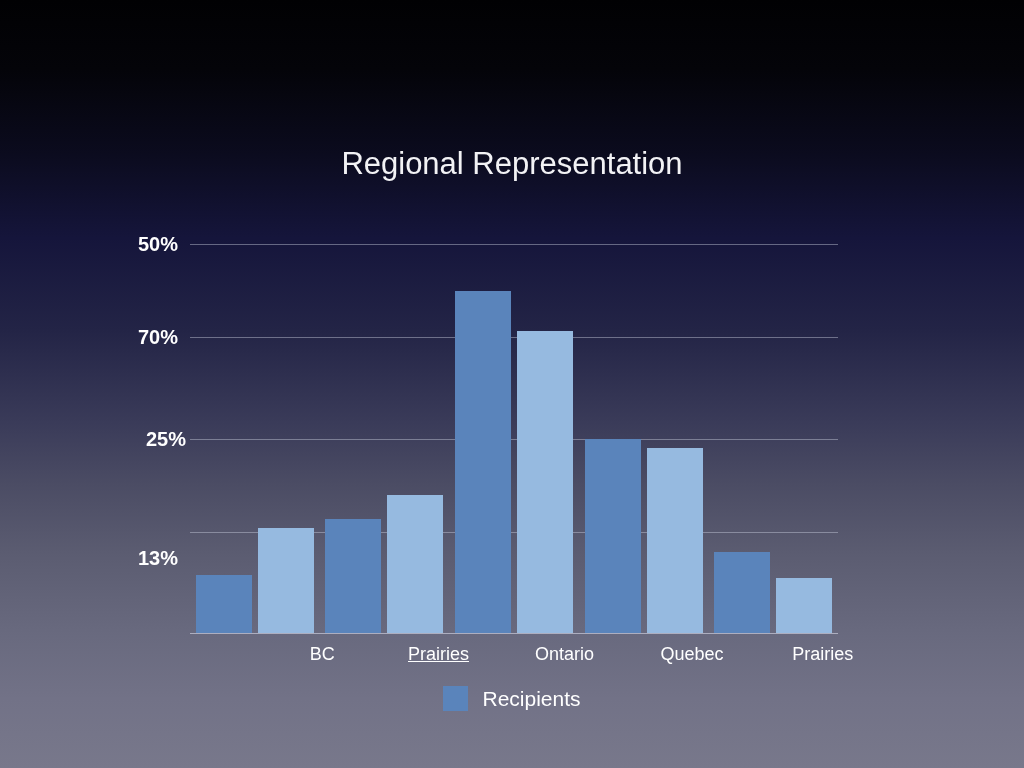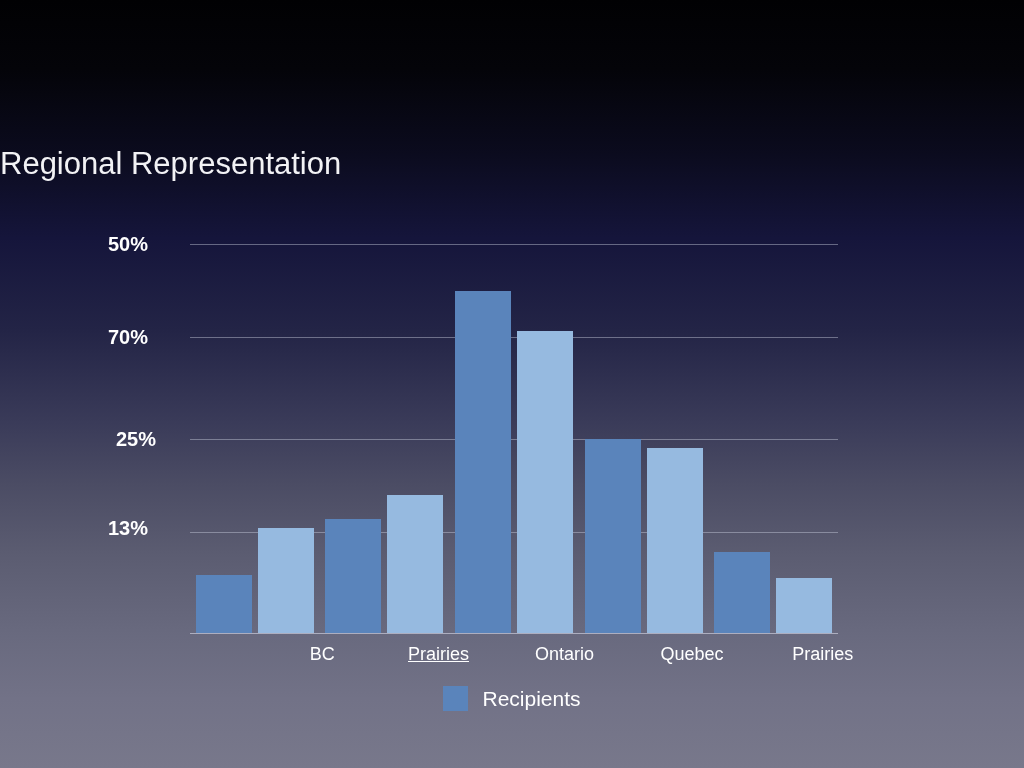--- a/index.html
+++ b/index.html
@@ -54,20 +54,21 @@
     font-weight: 300;
     letter-spacing: 0.5px;
     line-height: 1;
     white-space: nowrap;
   }
   #subtitle {
     position: absolute;
     left: 0;
     top: 148px;
     width: 1024px;
+    text-align: center;
     color: #f2f2f5;
     font-size: 31px;
     font-weight: 300;
     line-height: 1;
     white-space: nowrap;
   }
 
   #plot {
     position: absolute;
     left: 190px;
@@ -87,20 +88,21 @@
     left: 0;
     width: 648px;
     height: 1px;
     background: rgba(214, 216, 230, 0.62);
   }
   .ytick-label {
     position: absolute;
     color: #ffffff;
     font-size: 20px;
     font-weight: 700;
+    text-align: right;
     width: 70px;
     line-height: 1;
     white-space: nowrap;
   }
 
   .bar {
     position: absolute;
     bottom: 0;
   }
   .bar.recipients { background: #5a84bb; }
@@ -146,21 +148,21 @@
   }
 </style>
 </head>
 <body>
 
 <div id="slide">
 
   <div id="subtitle">Regional Representation</div>
 
   <div id="ylabels">
-      <div class="ytick-label" style="left: 108px; top: 518px;">13%</div>
+      <div class="ytick-label" style="left: 108px; top: 548px;">13%</div>
       <div class="ytick-label" style="left: 116px; top: 428.5px;">25%</div>
       <div class="ytick-label" style="left: 108px; top: 327.36px;">70%</div>
       <div class="ytick-label" style="left: 108px; top: 234px;">50%</div>
     </div>
 
   <div id="plot">
     <div id="gridlines">
         <div class="gridline" style="top: 287.86px;"></div>
         <div class="gridline" style="top: 194.5px;"></div>
         <div class="gridline" style="top: 93.36px;"></div>

